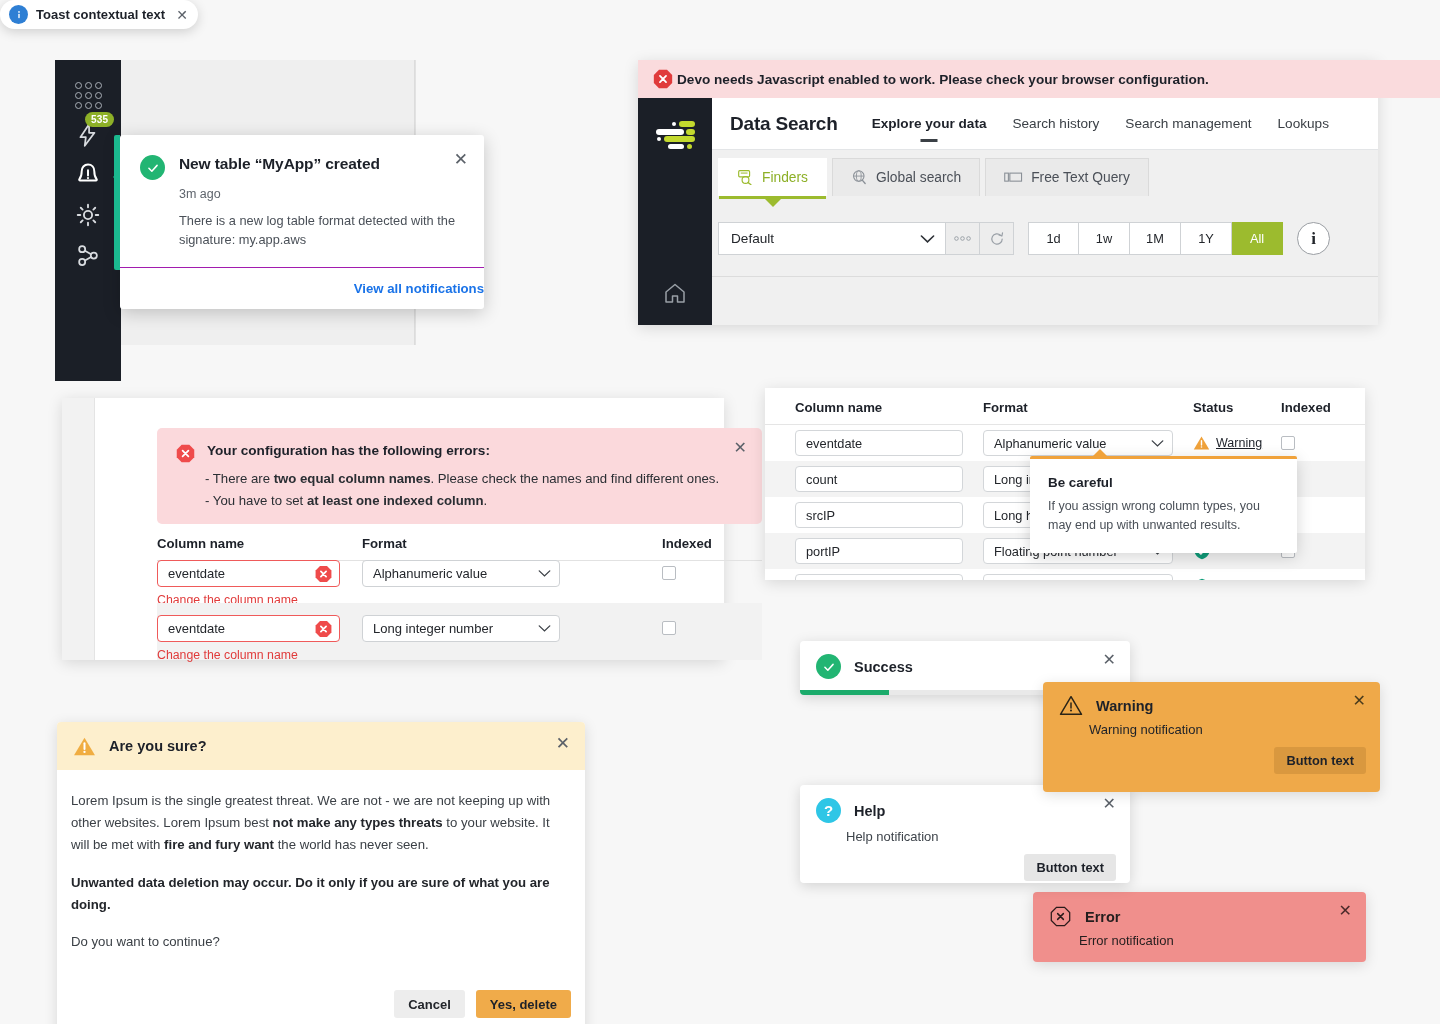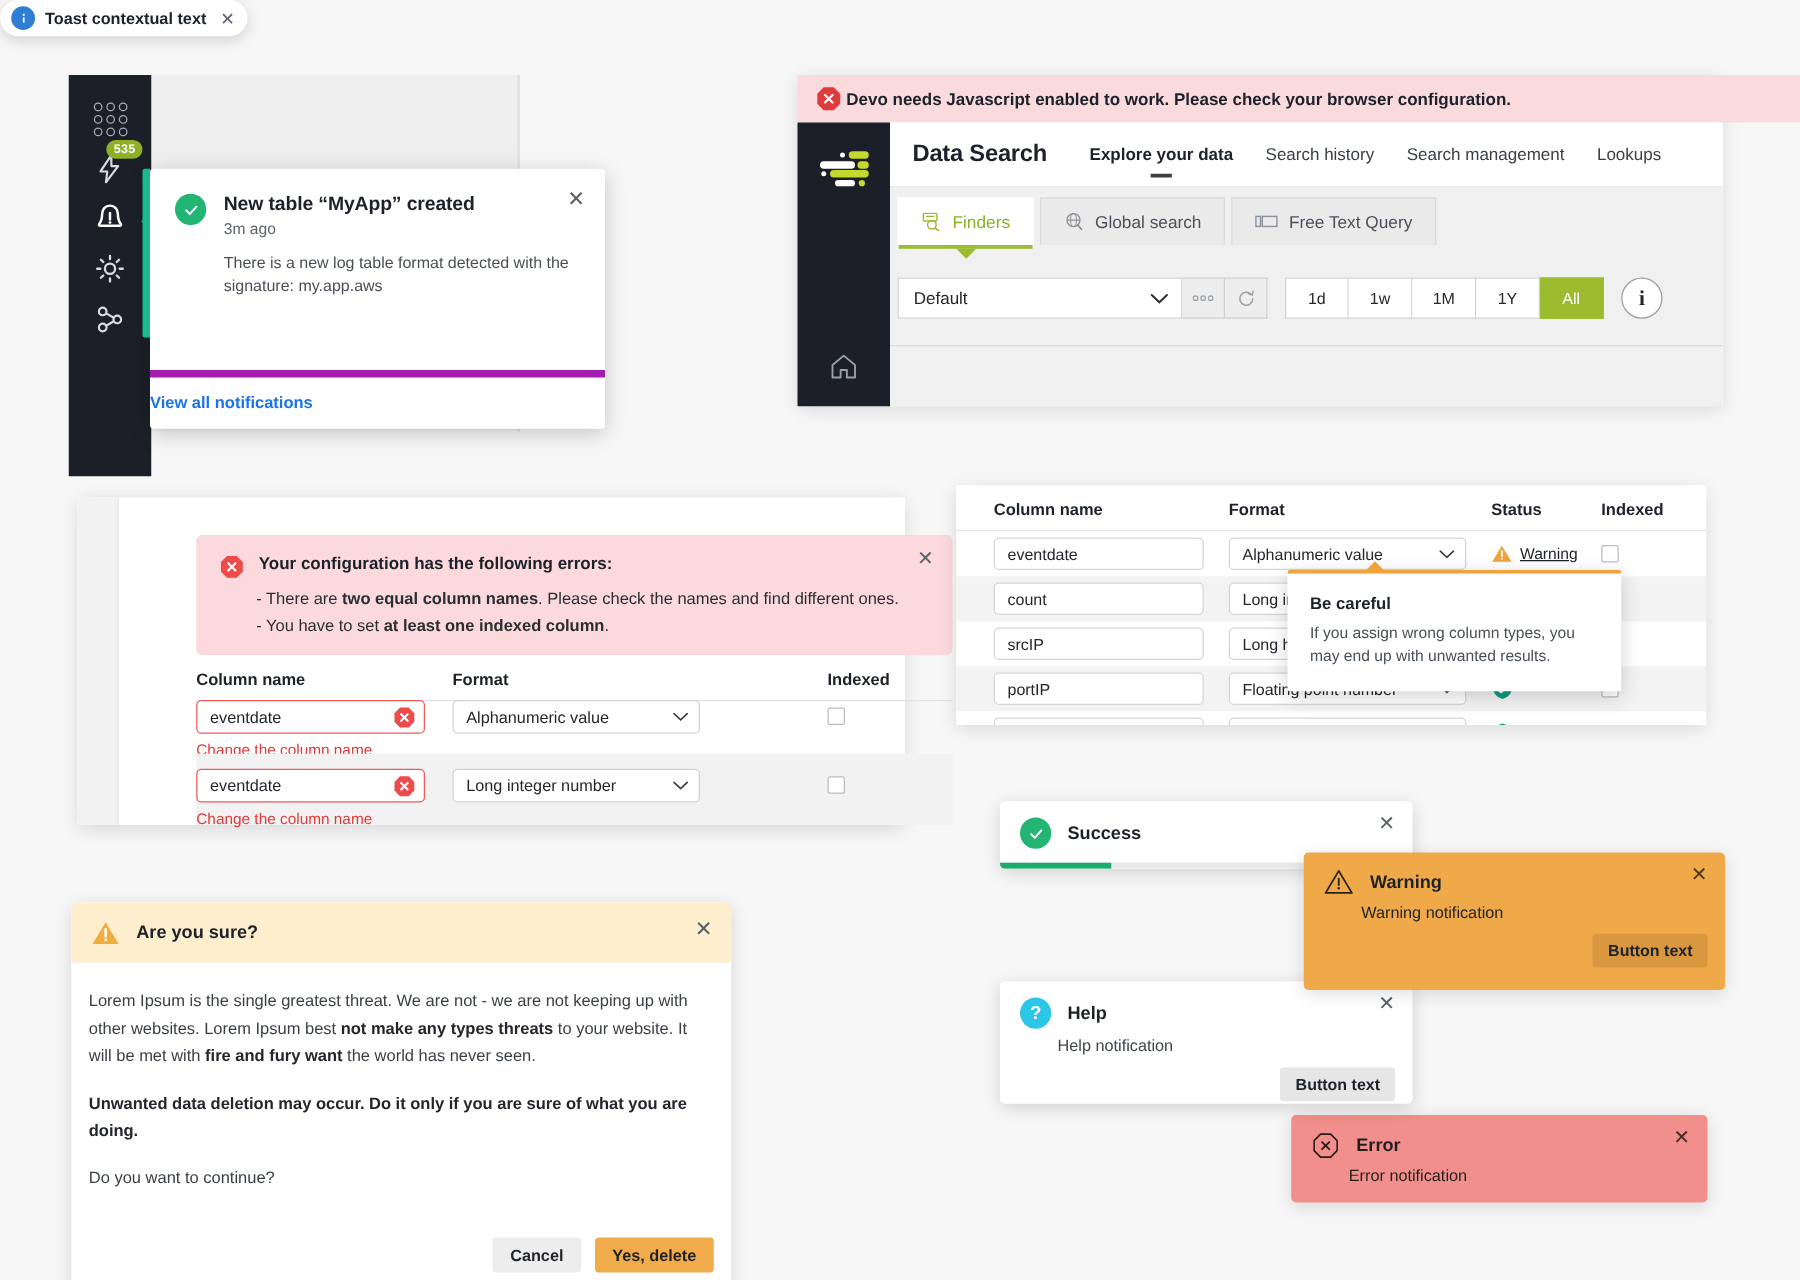--- a/index.html
+++ b/index.html
@@ -42,24 +42,24 @@
   .notif-pop {
     position:absolute; left:65px; top:75px; width:364px; background:#fff;
     border-radius:3px; box-shadow:0 4px 18px rgba(0,0,0,.20);
   }
   .notif-pop .teal-bar { position:absolute; left:-6px; top:0; width:6px; height:135px; background:#1bb98e; border-radius:2px 0 0 2px;}
   .notif-body { padding:20px 22px 18px 20px; display:flex; gap:14px; position:relative; }
   .ic-circle { width:25px;height:25px;border-radius:50%;flex:none;display:flex;align-items:center;justify-content:center;}
   .ic-green { background:#22b573; }
   .ic-green svg { width:14px;height:14px; }
   .notif-title { font-size:15.5px; font-weight:700; color:#1d2129; letter-spacing:-.1px;}
-  .notif-time { font-size:12.5px; color:#5e646c; margin-top:3px; }
+  .notif-time { font-size:12.5px; color:#5e646c; margin-top:14px; }
   .notif-desc { font-size:12.8px; color:#4a5058; margin-top:11px; line-height:1.45; }
   .notif-x { position:absolute; right:16px; top:16px; font-size:17px; }
-  .notif-foot { border-top:6px solid #a21caf; text-align:left; padding:11px 0 12px;margin-top:40px; }
+  .notif-foot { border-top:1px solid #a21caf; text-align:right; padding:11px 0 12px; }
   .notif-foot a { color:#1a73e8; font-size:13.2px; font-weight:700; text-decoration:none; cursor:pointer;}
 
   
   #panel-ds { left:638px; top:60px; width:740px; height:265px; }
   .js-banner {
     position:absolute; left:0; top:0; width:871px; height:38px; background:#fadbdd;
     display:flex; align-items:center; gap:3px; padding-left:14px;
     font-size:13.6px; font-weight:700; color:#1d2129;
   }
   .oct-red { width:22px;height:22px;flex:none; }

